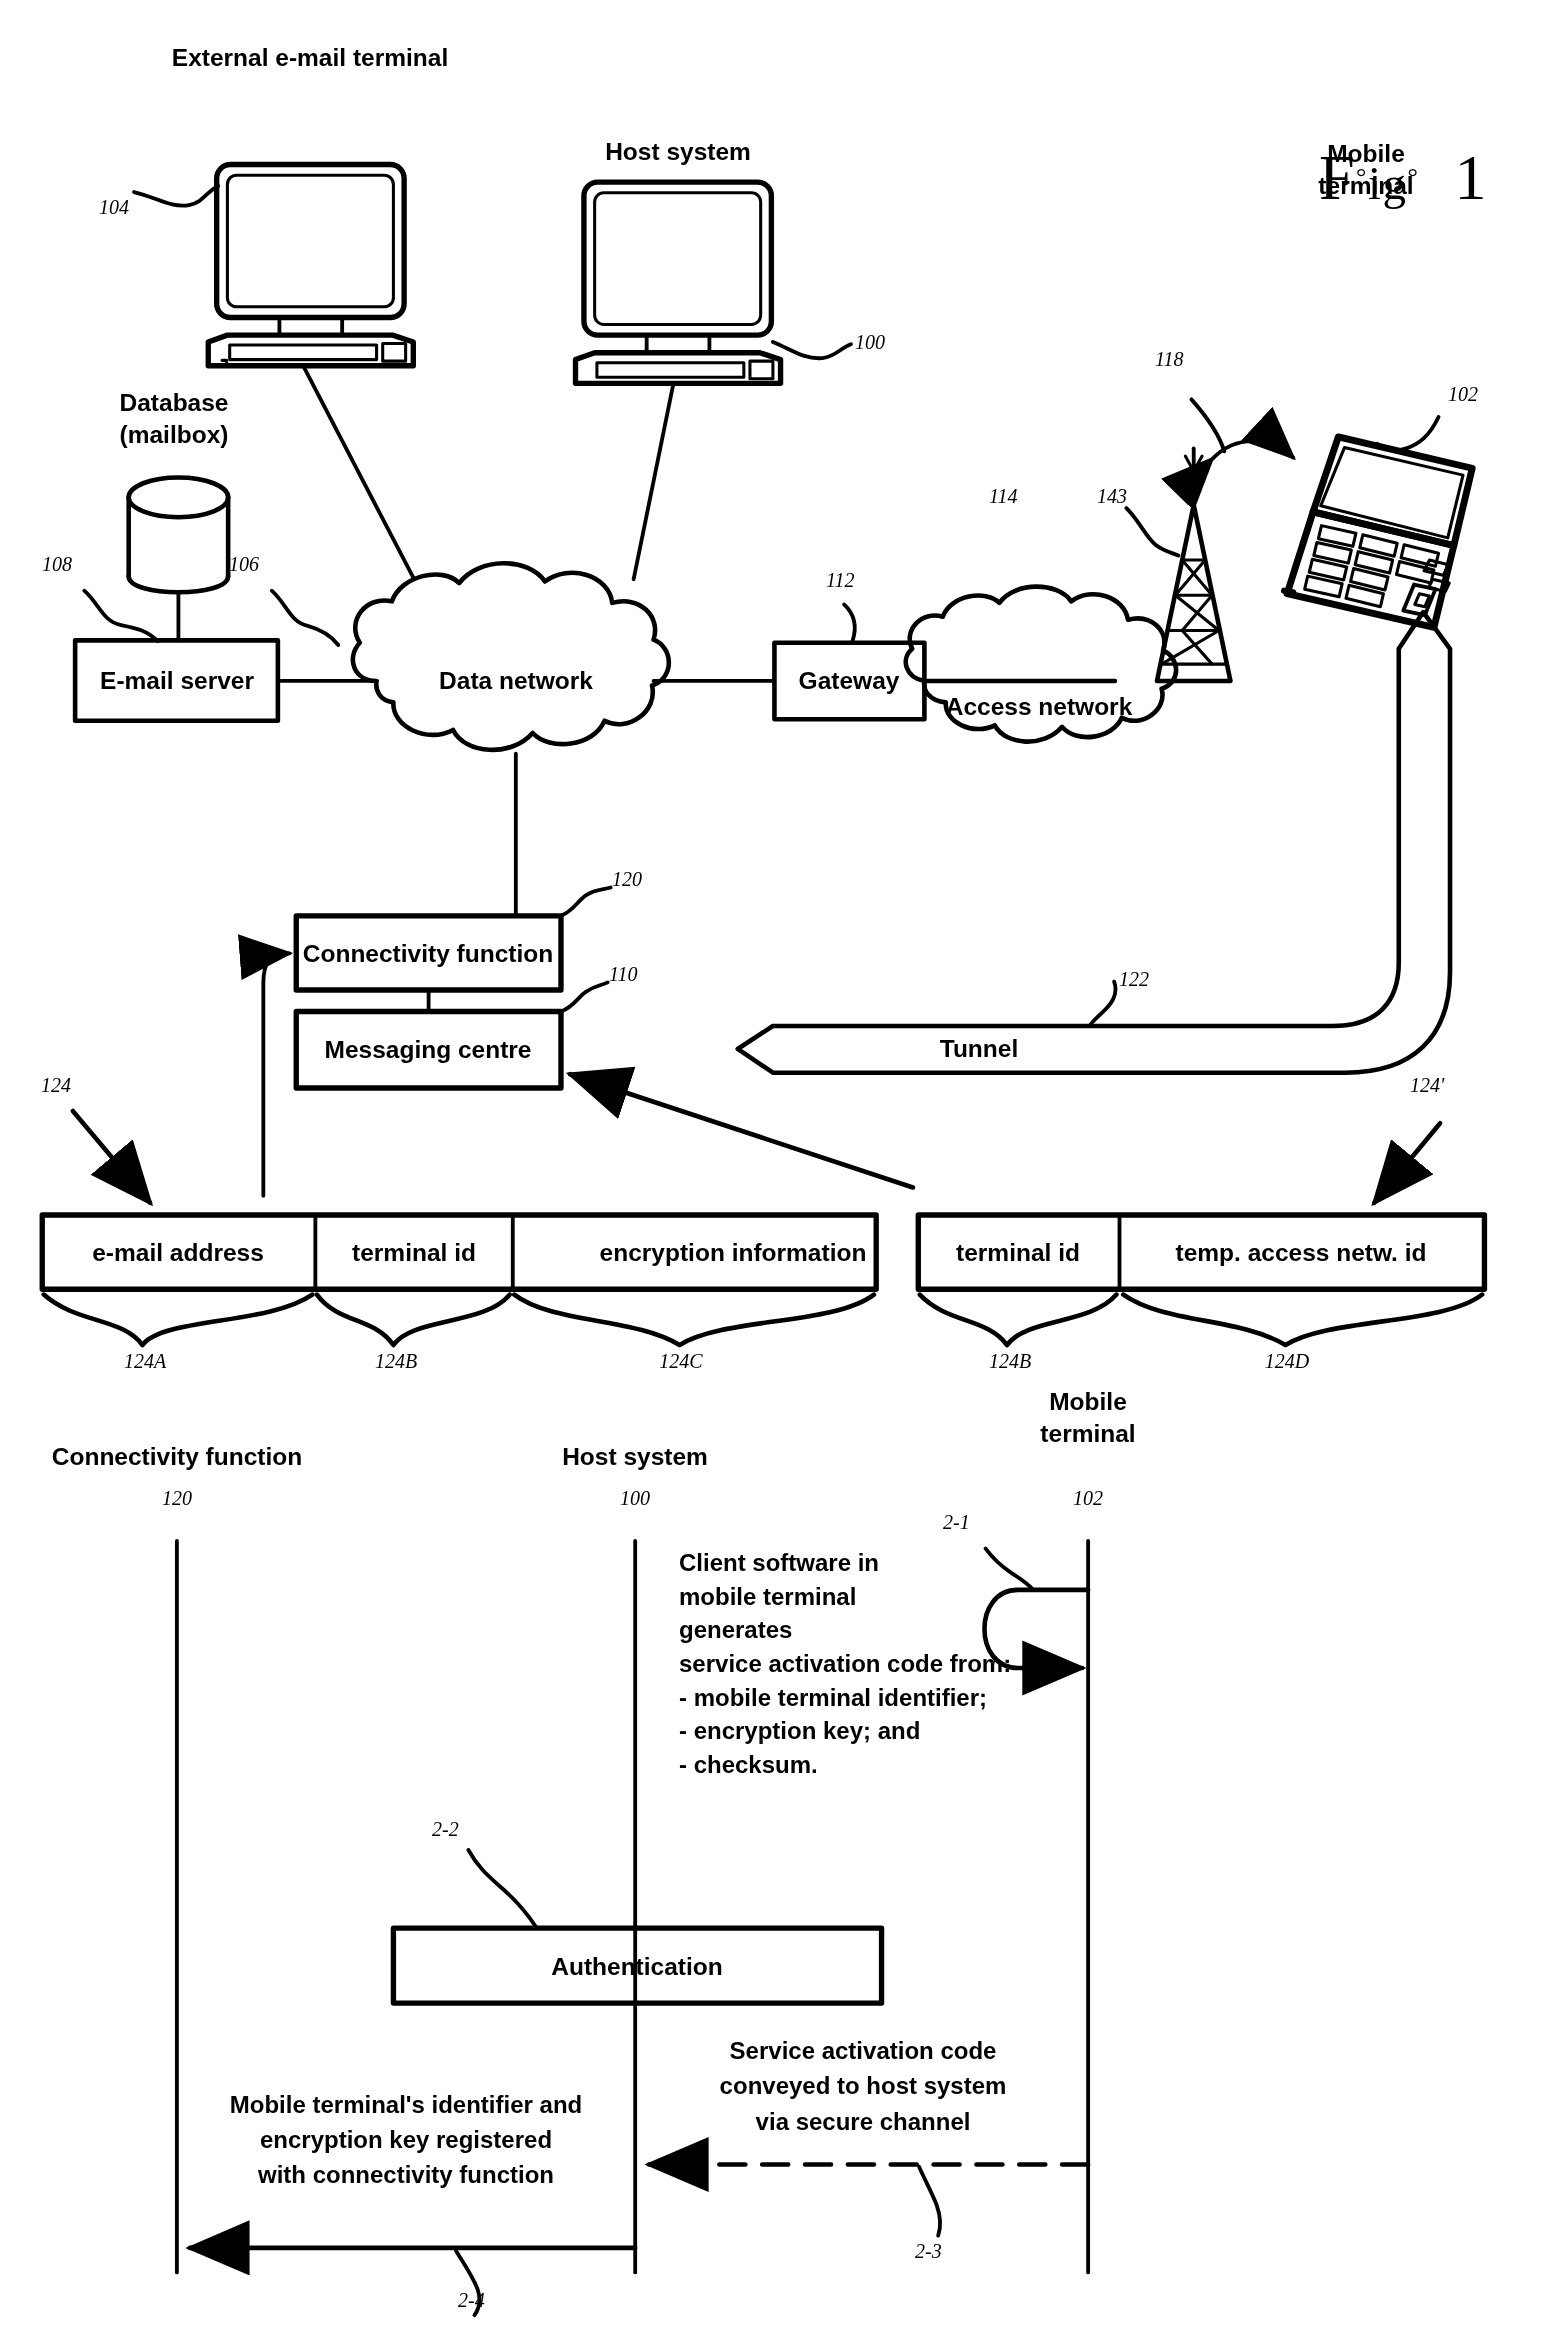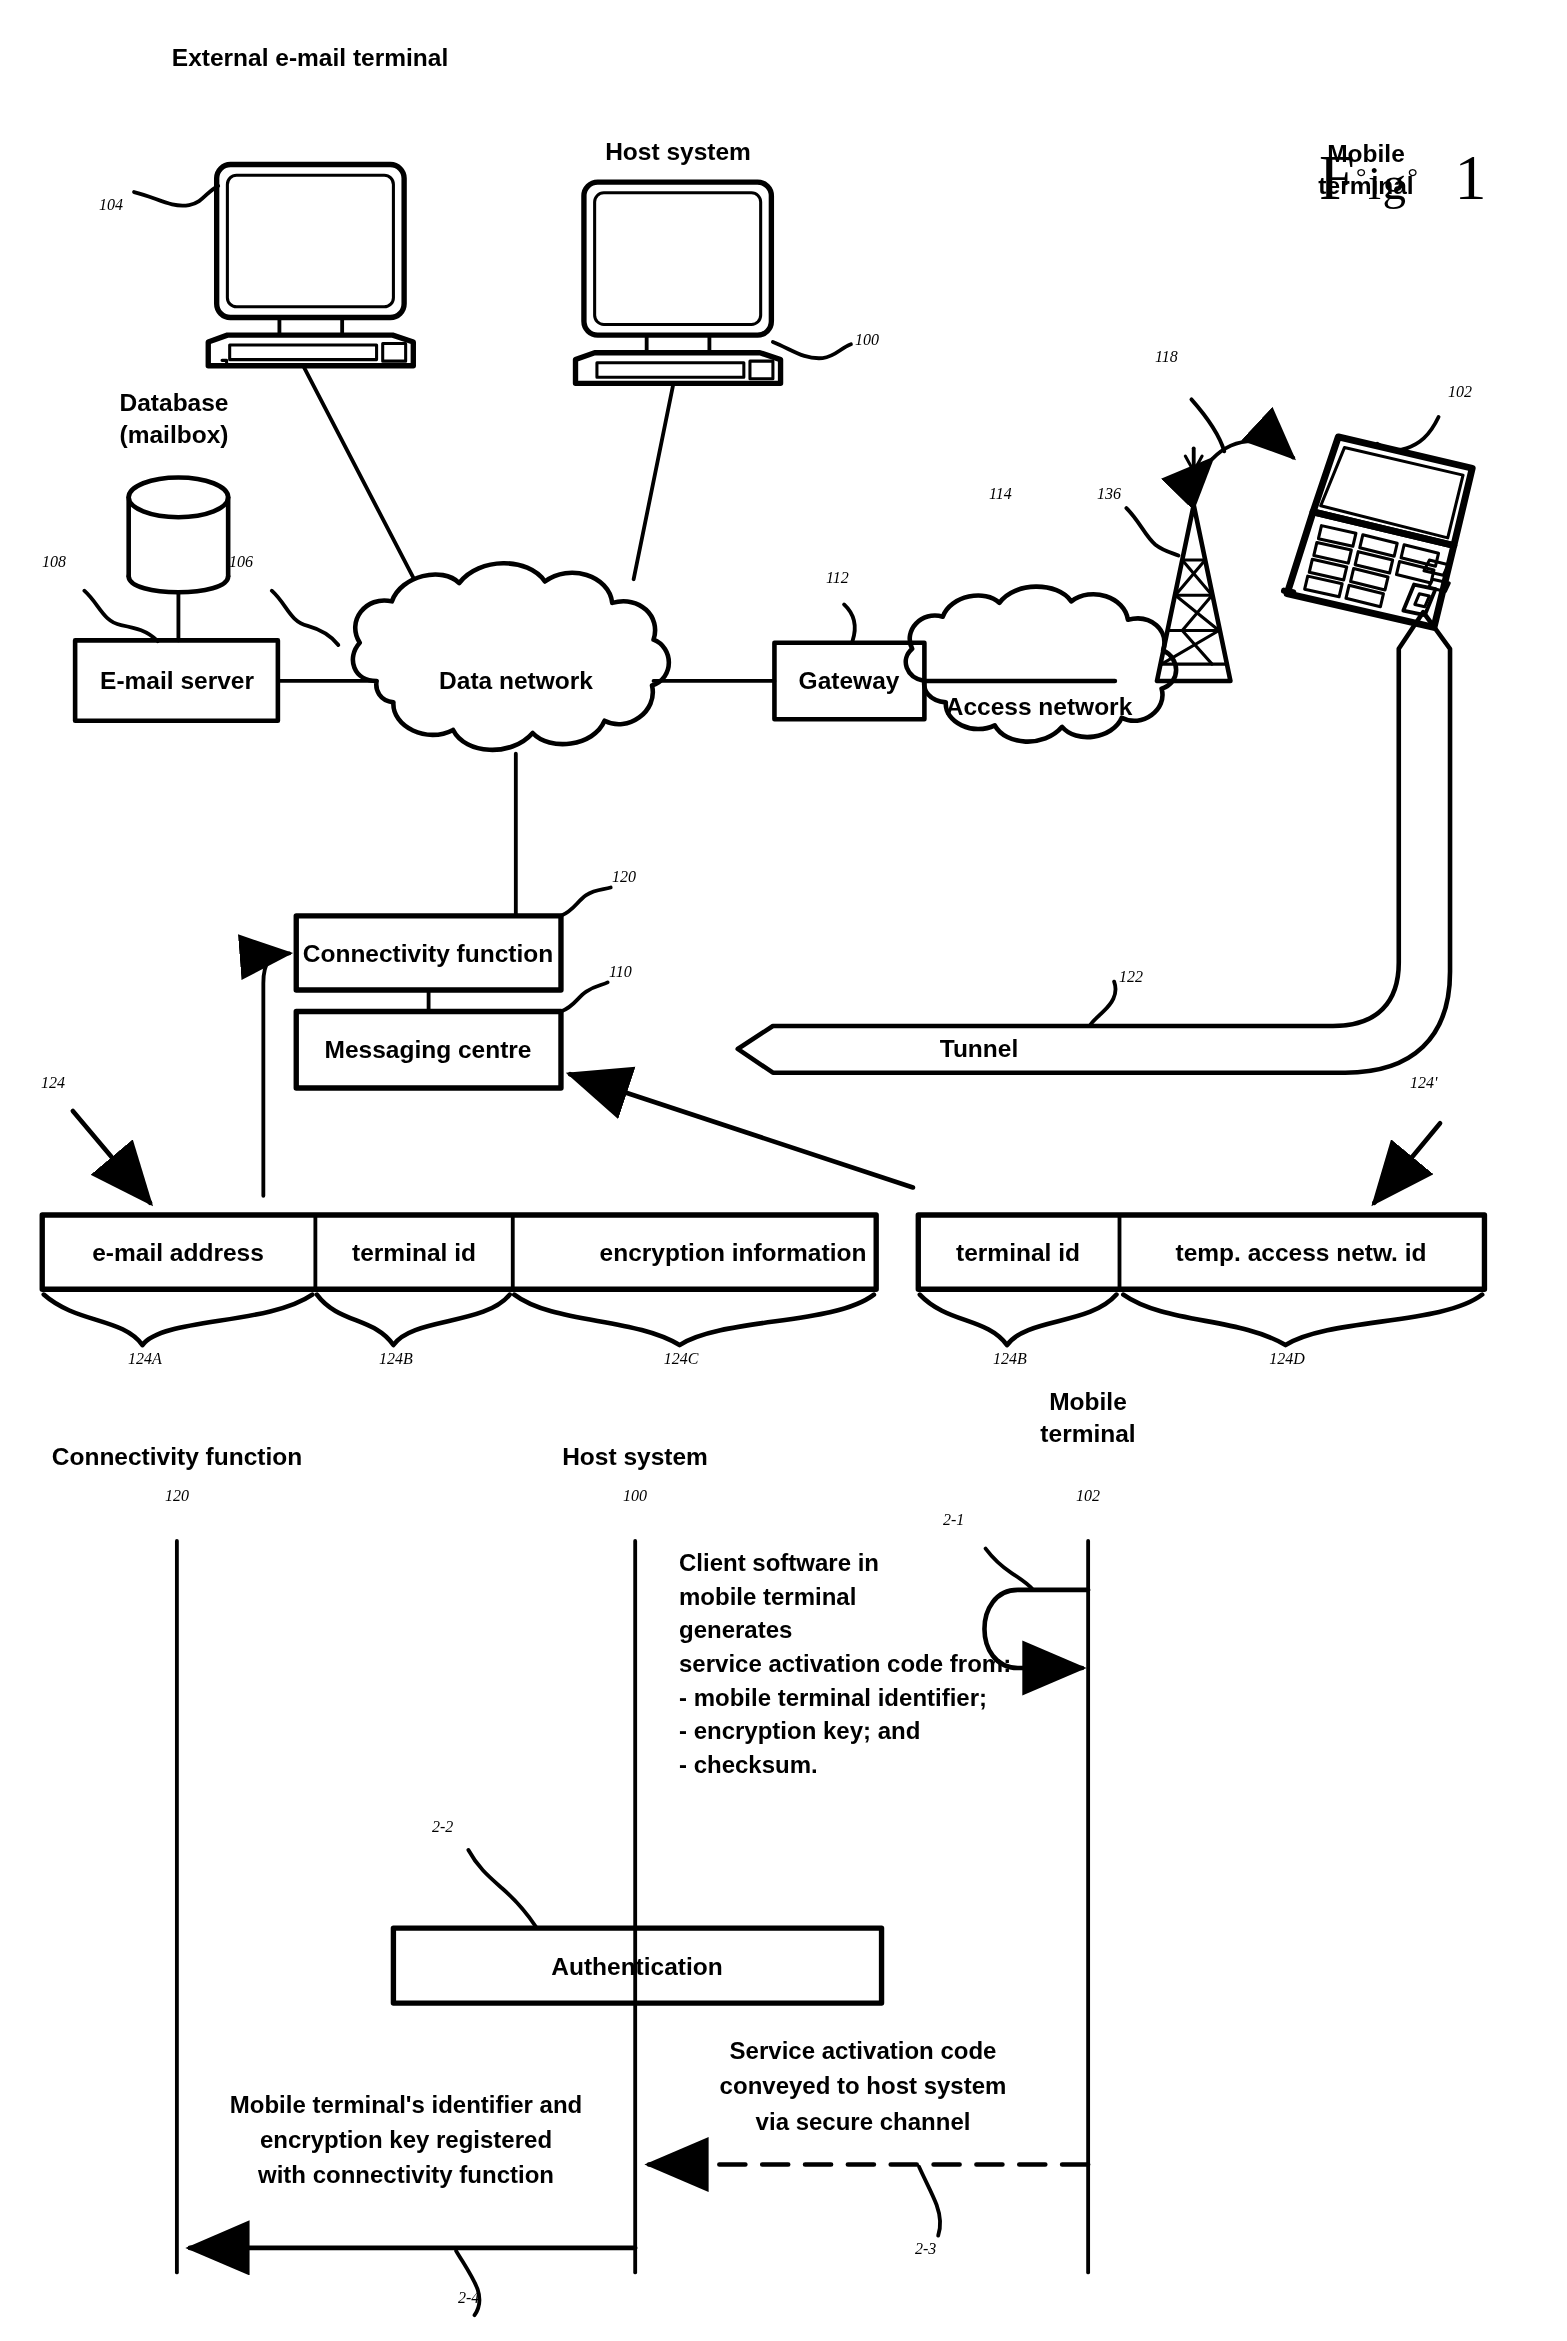--- a/index.html
+++ b/index.html
@@ -30,21 +30,21 @@
     white-space: pre;
     line-height: 1.12;
     font-family: "Liberation Sans", sans-serif;
     font-weight: 700;
     color: #000;
   }
   .center { text-align: center; transform: translateX(-50%); }
   .left   { text-align: left; }
   .s-label   { font-size: 24.5px; }
   .s-box     { font-size: 24.5px; }
-  .s-num     { font-size: 16px; font-family: "Liberation Serif", serif; font-weight: 400; font-style: italic; }
+  .s-num     { font-size: 20px; font-family: "Liberation Serif", serif; font-weight: 400; font-style: italic; }
   .s-body    { font-size: 24px; }
   .figtitle {
     position: absolute;
     font-family: "Liberation Serif", serif;
     font-weight: 400;
     font-size: 64px;
     letter-spacing: 1.5px;
     white-space: pre;
   }
   .figtitle .sm { font-size: 47px; }
@@ -309,21 +309,21 @@
   <div class="txt s-num" style="left:229px; top:553px;">106</div>
 
   <div class="txt s-box center" style="left:177px; top:667px;">E-mail server</div>
 
   <div class="txt s-box center" style="left:516px; top:667px;">Data network</div>
 
   <div class="txt s-num" style="left:826px; top:569px;">112</div>
 
   <div class="txt s-num" style="left:989px; top:485px;">114</div>
 
-  <div class="txt s-num" style="left:1097px; top:485px;">136</div>
+  <div class="txt s-num" style="left:1097px; top:485px;">143</div>
 
   <div class="txt s-box center" style="left:849px; top:667px;">Gateway</div>
 
   <div class="txt s-box center" style="left:1039px; top:693px;">Access network</div>
 
   <div class="txt s-num" style="left:612px; top:868px;">120</div>
 
   <div class="txt s-num" style="left:609px; top:963px;">110</div>
 
   <div class="txt s-box center" style="left:428px; top:940px;">Connectivity function</div>

